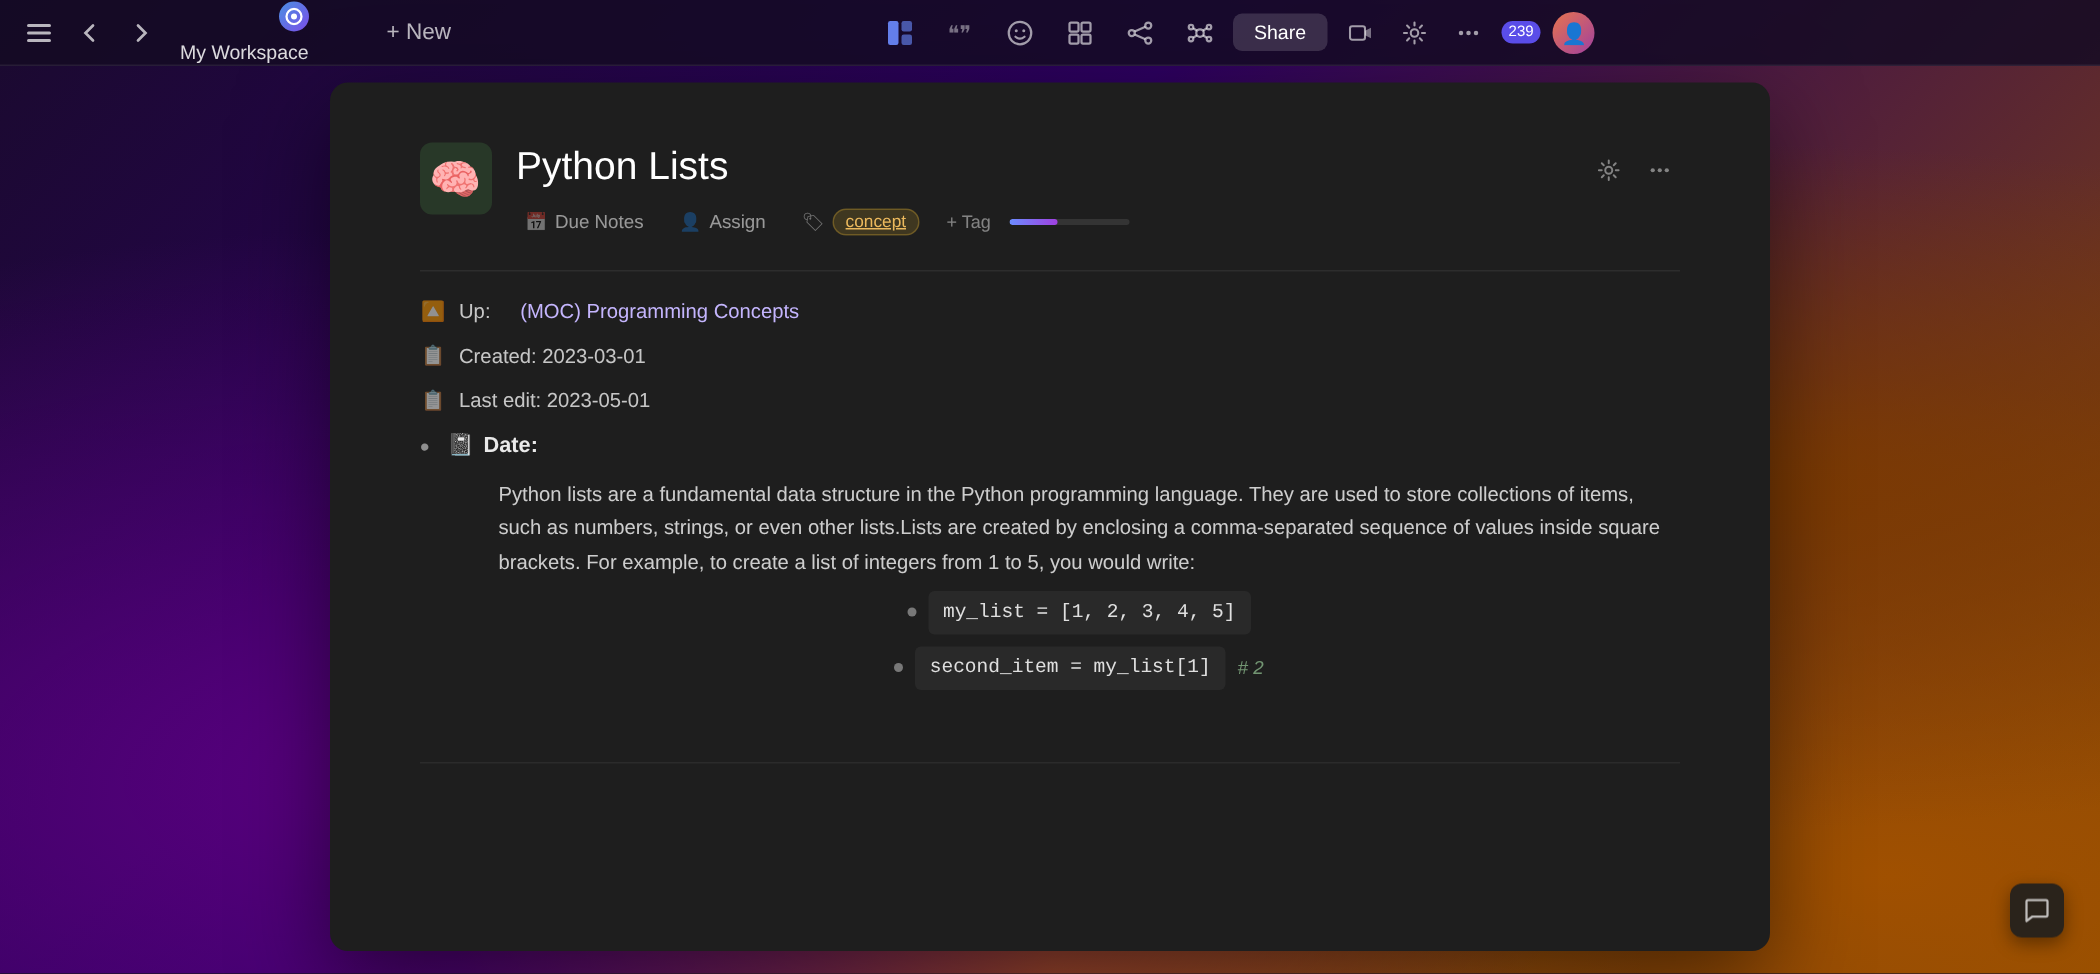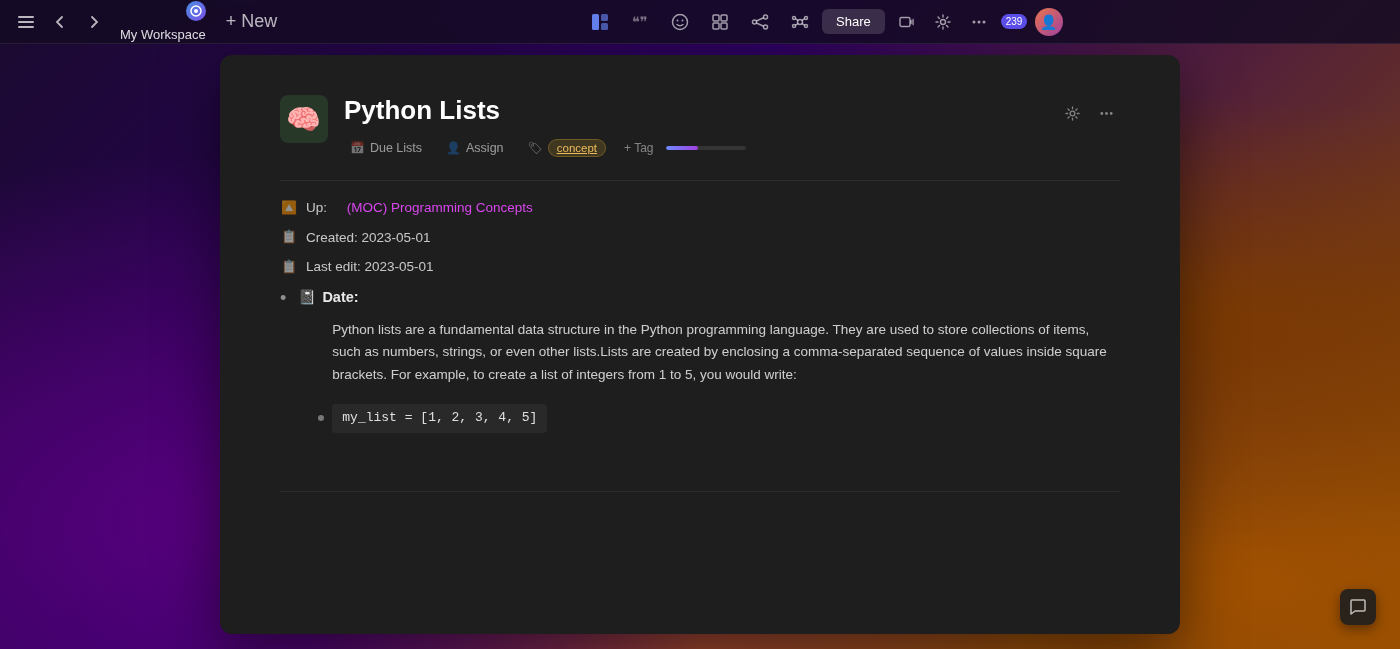--- a/index.html
+++ b/index.html
@@ -92,24 +92,25 @@
       display: flex;
       align-items: center;
       justify-content: center;
       font-size: 11px;
     }
 
     .new-btn {
       display: flex;
       gap: 4px;
       color: rgba(255,255,255,0.7);
-      font-size: 18px;
+      font-size: 15px;
       cursor: pointer;
       padding: 4px 8px;
       border-radius: 4px;
+      margin-left: 32px;
     }
 
     .toolbar-icon {
       width: 28px;
       height: 28px;
       display: flex;
       align-items: center;
       justify-content: center;
       color: rgba(255,255,255,0.6);
       cursor: pointer;
@@ -187,21 +188,21 @@
       font-size: 28px;
       flex-shrink: 0;
     }
 
     .doc-title-area {
       flex: 1;
     }
 
     .doc-title {
       font-size: 26px;
-      font-weight: 700;
+      font-weight: 400;
       color: #ffffff;
       margin-bottom: 10px;
       line-height: 1.2;
     }
 
     .doc-meta-bar {
       display: flex;
       align-items: center;
       gap: 12px;
       flex-wrap: wrap;
@@ -274,21 +275,21 @@
     }
 
     .meta-row-icon {
       font-size: 13px;
       opacity: 0.7;
       width: 18px;
       text-align: center;
     }
 
     .link-text {
-      color: #d946ef;
+      color: #c4b5fd;
       cursor: pointer;
       text-decoration: none;
     }
 
     .bullet-section {
       display: flex;
       align-items: flex-start;
       gap: 12px;
       margin-bottom: 16px;
     }
@@ -318,22 +319,23 @@
       color: rgba(255,255,255,0.78);
       line-height: 1.65;
       margin-top: 10px;
       margin-left: 34px;
     }
 
     .code-line {
       display: flex;
       align-items: center;
       gap: 8px;
-      margin: 18px 0;
+      margin: 8px 0;
       padding-left: 20px;
+      justify-content: center;
     }
 
     .code-dot {
       width: 6px;
       height: 6px;
       border-radius: 50%;
       background: rgba(255,255,255,0.4);
       flex-shrink: 0;
     }
 
@@ -506,21 +508,21 @@
 <div class="content-area">
   <div class="doc-container">
 
     <div class="doc-header">
       <div class="doc-emoji">🧠</div>
       <div class="doc-title-area">
         <div class="doc-title">Python Lists</div>
         <div class="doc-meta-bar">
           <div class="meta-item">
             <span class="meta-icon">📅</span>
-            <span>Due Lists</span>
+            <span>Due Notes</span>
           </div>
           <div class="meta-item">
             <span class="meta-icon">👤</span>
             <span>Assign</span>
           </div>
           <div class="meta-item">
             <span class="meta-icon">🏷</span>
             <span class="tag-badge">concept</span>
           </div>
           <div class="tag-add">
@@ -554,21 +556,21 @@
 
       <div class="meta-row">
         <span class="meta-row-icon">🔼</span>
         <span>Up:</span>
         <span>&nbsp;</span>
         <a class="link-text">(MOC) Programming Concepts</a>
       </div>
 
       <div class="meta-row">
         <span class="meta-row-icon">📋</span>
-        <span>Created: 2023-05-01</span>
+        <span>Created: 2023-03-01</span>
       </div>
 
       <div class="meta-row">
         <span class="meta-row-icon">📋</span>
         <span>Last edit: 2023-05-01</span>
       </div>
 
       <div class="bullet-section">
         <div class="bullet-dot">•</div>
         <div class="bullet-content">
@@ -578,20 +580,25 @@
           </div>
 
           <p class="para-text">Python lists are a fundamental data structure in the Python programming language. They are used to store collections of items, such as numbers, strings, or even other lists.Lists are created by enclosing a comma-separated sequence of values inside square brackets. For example, to create a list of integers from 1 to 5, you would write:</p>
 
           <div class="code-line">
             <div class="code-dot"></div>
             <span class="code-text">my_list = [1, 2, 3, 4, 5]</span>
           </div>
 
 
+          <div class="code-line">
+            <div class="code-dot"></div>
+            <span class="code-text">second_item = my_list[1]</span>
+            <span class="code-comment"># 2</span>
+          </div>
 
         </div>
       </div>
 
     </div>
 
     <div class="doc-footer">
       
     </div>
 

